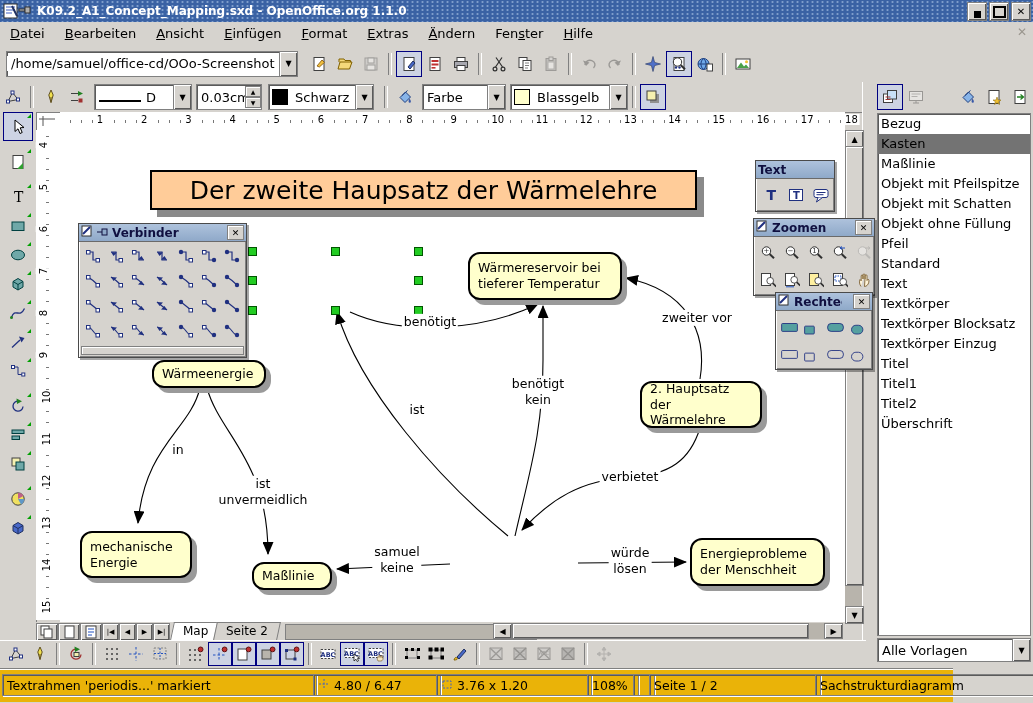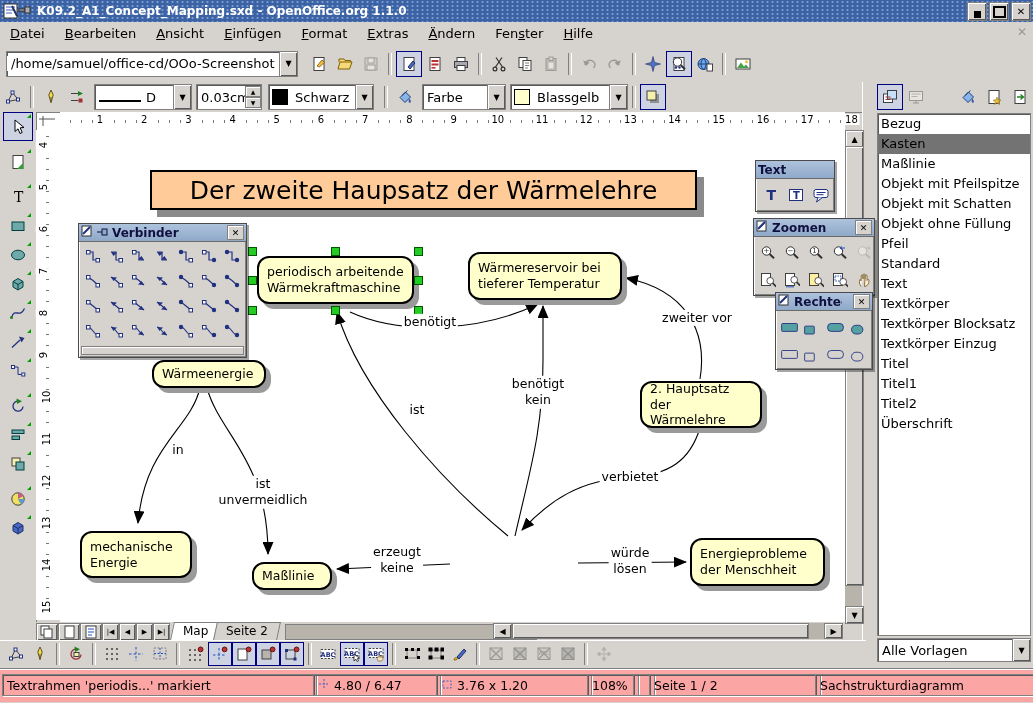--- a/index.html
+++ b/index.html
@@ -102,21 +102,21 @@
   .tab.active{background:#fff;font-weight:normal;}
   #tabfill{flex:0 0 auto;width:250px;background:#b8b4ac;border:1px solid #808080;margin:2px 0 0 6px;height:14px;}
   #hscroll{position:absolute;left:457px;top:1px;width:350px;height:16px;background:#b8b4ac;display:flex;}
   #hscroll .thumb{background:#D6D3CE;border:1px solid #808080;
      box-shadow:inset 1px 1px 0 #fff,inset -1px -1px 0 #5a5a5a;width:295px;}
   
   #optionbar{left:0;top:640px;width:862px;height:26px;background:#D6D3CE;display:flex;align-items:center;
      border-top:1px solid #fff;padding-left:4px;}
   #optionbar .btn{width:22px;height:22px;}
   
-  #statusbar{left:0;top:668px;width:1033px;height:33px;background:#fca5a5;border-top:1px solid #808080;
+  #statusbar{left:0;top:668px;width:953px;height:33px;background:#eab308;border-top:1px solid #808080;
      box-shadow:inset 0 1px 0 #fff;}
   .scell{position:absolute;top:5px;height:20px;border:1px solid #808080;
      box-shadow:inset 1px 1px 0 #5a5a5a, 1px 1px 0 #fff;display:flex;align-items:center;
      padding:0 4px;font-size:12.5px;white-space:nowrap;overflow:hidden;}
   
   .win{position:absolute;background:#D6D3CE;border:1px solid #4a4a4a;
      box-shadow:inset 1px 1px 0 #fff, inset -1px -1px 0 #808080, 2px 2px 0 rgba(0,0,0,.35);z-index:30;}
   .win-title{height:17px;background:linear-gradient(#AEC2DC,#8FA9C9);display:flex;align-items:center;
      font-weight:bold;font-size:12px;color:#101040;padding:0 2px;gap:3px;border-bottom:1px solid #6a6a6a;}
   .win-close{margin-left:auto;width:15px;height:13px;background:#D6D3CE;border:1px solid #808080;
@@ -627,22 +627,20 @@
         <path d="M147,258 C160,305 208,330 208,424" fill="none" stroke="#000" stroke-width="1.1" marker-end="url(#ah)"></path>
         <path d="M448,406 C380,350 300,260 277,182" fill="none" stroke="#000" stroke-width="1.1" marker-end="url(#ah)"></path>
         <path d="M290,182 C340,205 420,202 478,174" fill="none" stroke="#000" stroke-width="1.1" marker-end="url(#ah)"></path>
         <path d="M455,406 C470,340 483,300 483,230 L483,176" fill="none" stroke="#000" stroke-width="1.1" marker-end="url(#ah)"></path>
         <path d="M640,249 C648,200 625,160 566,148" fill="none" stroke="#000" stroke-width="1.1" marker-end="url(#ah)"></path>
         <path d="M640,298 C630,330 610,345 570,347 C520,350 490,370 462,400" fill="none" stroke="#000" stroke-width="1.1" marker-end="url(#ah)"></path>
         <path d="M390,434 L277,439" fill="none" stroke="#000" stroke-width="1.1" marker-end="url(#ah)"></path>
         <path d="M518,433 L626,432" fill="none" stroke="#000" stroke-width="1.1" marker-end="url(#ah)"></path>
       </svg>
       <div id="dtitle" style="left:90px;top:40px;width:543px;height:36px">Der zweite Haupsatz der Wärmelehre</div>
-      <div class="node" style="left:197px;top:126px;width:137px;height:40px">periodisch arbeitende
-Wärmekraftmaschine</div>
       <div class="handle" style="left:188px;top:117px"></div>
       <div class="handle" style="left:270.5px;top:117px"></div>
       <div class="handle" style="left:354px;top:117px"></div>
       <div class="handle" style="left:188px;top:146px"></div>
       <div class="handle" style="left:354px;top:146px"></div>
       <div class="handle" style="left:188px;top:176px"></div>
       <div class="handle" style="left:270.5px;top:176px"></div>
       <div class="handle" style="left:354px;top:176px"></div>
       <div class="node" style="left:408px;top:122px;width:134px;height:40px">Wärmereservoir bei
 tieferer Temperatur</div>
@@ -656,21 +654,21 @@
 der Menschheit</div>
       <div class="elabel" style="left:118px;top:320px">in</div>
       <div class="elabel" style="left:203px;top:362px">ist
 unvermeidlich</div>
       <div class="elabel" style="left:357px;top:280px">ist</div>
       <div class="elabel" style="left:370px;top:192px">benötigt</div>
       <div class="elabel" style="left:478px;top:262px">benötigt
 kein</div>
       <div class="elabel" style="left:637px;top:188px">zweiter vor</div>
       <div class="elabel" style="left:570px;top:347px">verbietet</div>
-      <div class="elabel" style="left:337px;top:430px">erzeugt
+      <div class="elabel" style="left:337px;top:430px">samuel
 keine</div>
       <div class="elabel" style="left:570px;top:431px">würde
 lösen</div>
     </div>
 
   <div id="vscroll" class="abs">
     <div class="sbtn abs" style="left:0;top:0;width:17px;height:16px;">▲</div>
     <div class="thumb" style="top:16px;height:438px;"></div>
     <div class="sbtn abs" style="left:0;top:476px;width:17px;height:16px;">▼</div>
   </div>

